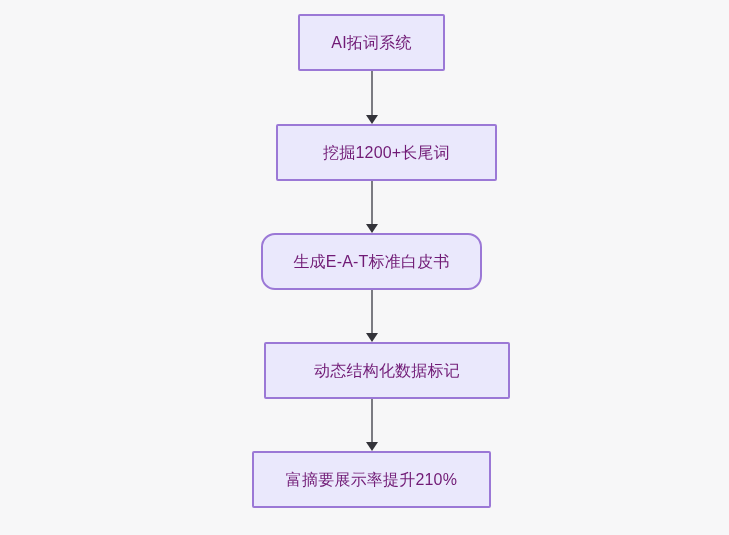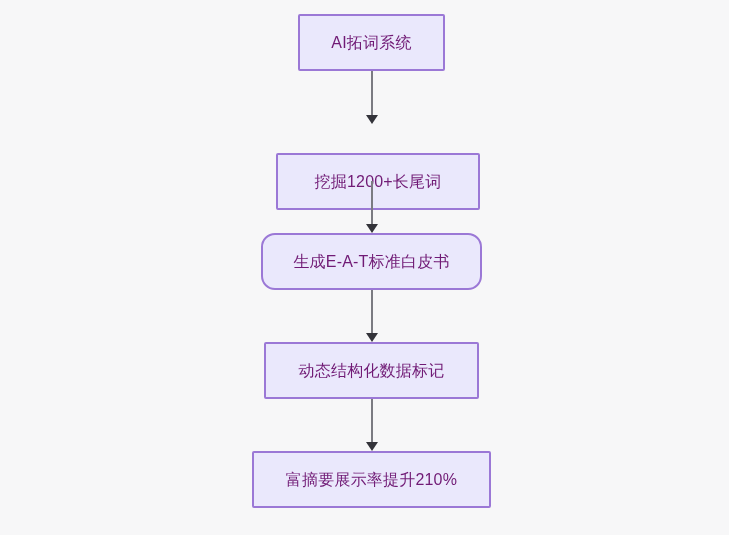--- a/index.html
+++ b/index.html
@@ -69,39 +69,39 @@
 
   <div class="node" style="left:298px; top:14px; width:147px; height:57px;">
     <span class="node-label">AI拓词系统</span>
   </div>
 
   <div class="connector" style="left:360px; top:71px; height:53px;">
     <div class="line"></div>
     <div class="arrow-head"></div>
   </div>
 
-  <div class="node" style="left:276px; top:124px; width:204px; height:57px;margin-top:29px;">
+  <div class="node" style="left:276px; top:124px; width:221px; height:57px;">
     <span class="node-label">挖掘1200+长尾词</span>
   </div>
 
   <div class="connector" style="left:360px; top:181px; height:52px;">
     <div class="line"></div>
     <div class="arrow-head"></div>
   </div>
 
   <div class="node" style="left:261px; top:233px; width:221px; height:57px;border-radius:14px;">
     <span class="node-label">生成E-A-T标准白皮书</span>
   </div>
 
   <div class="connector" style="left:360px; top:290px; height:52px;">
     <div class="line"></div>
     <div class="arrow-head"></div>
   </div>
 
-  <div class="node" style="left:264px; top:342px; width:215px; height:57px;">
+  <div class="node" style="left:264px; top:342px; width:246px; height:57px;">
     <span class="node-label">动态结构化数据标记</span>
   </div>
 
   <div class="connector" style="left:360px; top:399px; height:52px;">
     <div class="line"></div>
     <div class="arrow-head"></div>
   </div>
 
   <div class="node" style="left:252px; top:451px; width:239px; height:57px;text-align:right;">
     <span class="node-label">富摘要展示率提升210%</span>

